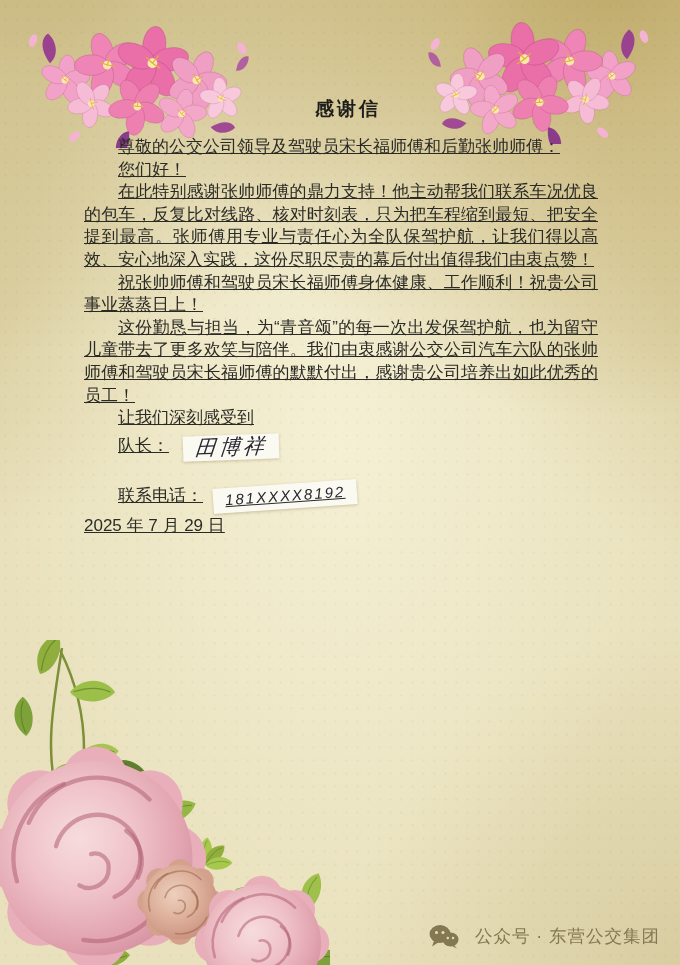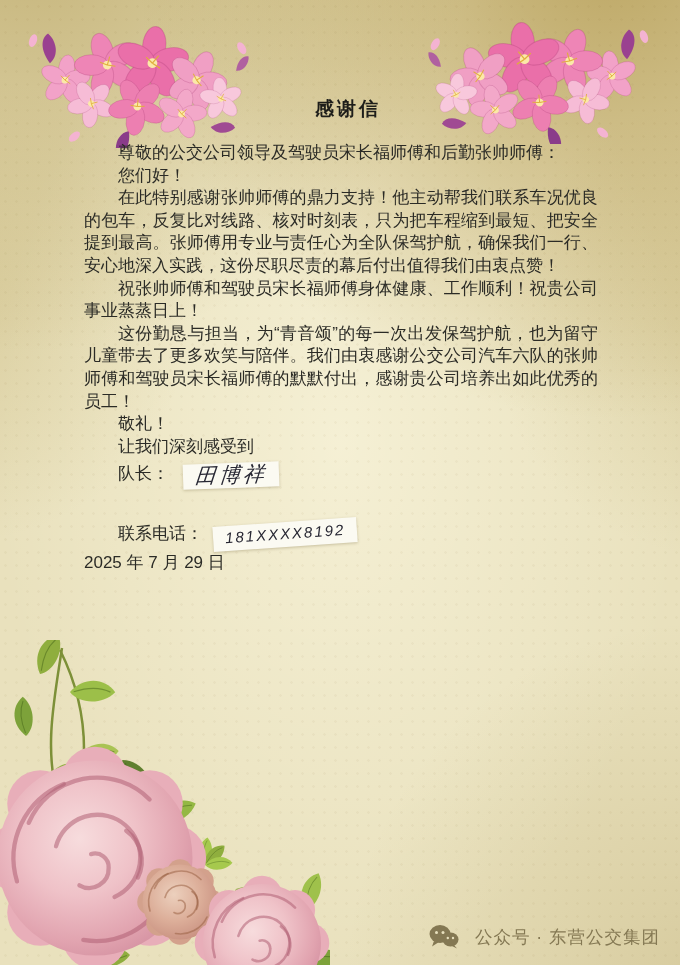--- a/index.html
+++ b/index.html
@@ -18,39 +18,39 @@
   .page::after{
     content:"";position:absolute;inset:0;pointer-events:none;
     background-image:radial-gradient(rgba(120,100,40,.05) 1px, transparent 1.4px);
     background-size:11px 13px;
   }
   .title{
     position:absolute;top:96px;left:8px;width:100%;text-align:center;
     font-size:19px;font-weight:bold;letter-spacing:3px;color:#1e1e1a;z-index:3;
   }
   .letter{
-    position:absolute;left:84px;top:142px;width:514px;z-index:3;
-    color:#2b2b26;font-size:17px;line-height:22.6px;text-align:justify;
+    position:absolute;left:84px;top:136px;width:514px;z-index:3;
+    color:#2b2b26;font-size:17px;line-height:22.6px;text-align:justify;text-decoration:underline;
   }
   .letter p{margin:0;}
   .para{text-indent:2em;}
   .close-line{text-indent:2em;}
   .sig-line{display:flex;align-items:flex-start;margin-top:5px;height:44px;text-indent:0;padding-left:2em;}
-  .phone-line{display:flex;align-items:center;margin-top:9px;height:36px;text-indent:0;padding-left:2em;}
+  .phone-line{display:flex;align-items:center;margin-top:0;height:36px;text-indent:0;padding-left:2em;}
   .slip{
     display:inline-block;background:#fbfaf2;box-shadow:0 1px 3px rgba(70,55,10,.25);
     padding:1px 12px;margin-left:14px;color:#272733;
   }
   .slip-sig{transform:rotate(-2deg);font-size:21px;font-style:italic;letter-spacing:3px;}
   .slip-sig span{display:inline-block;transform:skewX(-7deg);}
   .slip-phone{transform:rotate(-4deg);font-size:15px;font-style:italic;letter-spacing:2px;margin-left:10px;}
   .date-line{text-align:left;margin-top:12px;padding-right:4px;}
   .footer{
     position:absolute;top:924px;right:20px;z-index:3;
-    display:flex;align-items:center;gap:16px;color:#847853;font-size:17.5px;letter-spacing:1px;
+    display:flex;gap:16px;color:#847853;font-size:17.5px;letter-spacing:1px;
   }
   .decor{position:absolute;z-index:2;pointer-events:none;}
   .blossoms-left{left:18px;top:16px;width:235px;height:132px;}
   .blossoms-right{left:424px;top:12px;width:235px;height:132px;transform:scaleX(-1);}
   .roses{left:0px;top:640px;width:330px;height:325px;}
 </style>
 </head>
 <body>
 
 <div class="page">
@@ -172,24 +172,23 @@
     <use href="#rosePink" transform="translate(95,218) scale(1.95)"></use>
     <use href="#roseTanG" transform="translate(180,262) scale(0.75)"></use>
     <use href="#rosePink" transform="translate(262,303) scale(1.18)"></use>
   </svg>
 
   <div class="title">感谢信</div>
 
   <div class="letter">
     <p class="para">尊敬的公交公司领导及驾驶员宋长福师傅和后勤张帅师傅：</p>
     <p class="para">您们好！</p>
-    <p class="para">在此特别感谢张帅师傅的鼎力支持！他主动帮我们联系车况优良的包车，反复比对线路、核对时刻表，只为把车程缩到最短、把安全提到最高。张师傅用专业与责任心为全队保驾护航，确保我们一行、安心地深入实践，这份尽职尽责的幕后付出值得我们由衷点赞！</p>
+    <p class="para">在此特别感谢张帅师傅的鼎力支持！他主动帮我们联系车况优良的包车，反复比对线路、核对时刻表，只为把车程缩到最短、把安全提到最高。张师傅用专业与责任心为全队保驾护航，让我们得以高效、安心地深入实践，这份尽职尽责的幕后付出值得我们由衷点赞！</p>
     <p class="para">祝张帅师傅和驾驶员宋长福师傅身体健康、工作顺利！祝贵公司事业蒸蒸日上！</p>
     <p class="para">这份勤恳与担当，为“青音颂”的每一次出发保驾护航，也为留守儿童带去了更多欢笑与陪伴。我们由衷感谢公交公司汽车六队的张帅师傅和驾驶员宋长福师傅的默默付出，感谢贵公司培养出如此优秀的员工！</p>
-    <p class="close-line">敬礼！</p>
     <p class="close-line">让我们深刻感受到</p>
     <div class="sig-line">
       <span>队长：</span>
       <span class="slip slip-sig">
         <span>田博祥</span>
       </span>
     </div>
     <div class="phone-line">
       <span>联系电话：</span>
       <span class="slip slip-phone">181XXXX8192</span>

